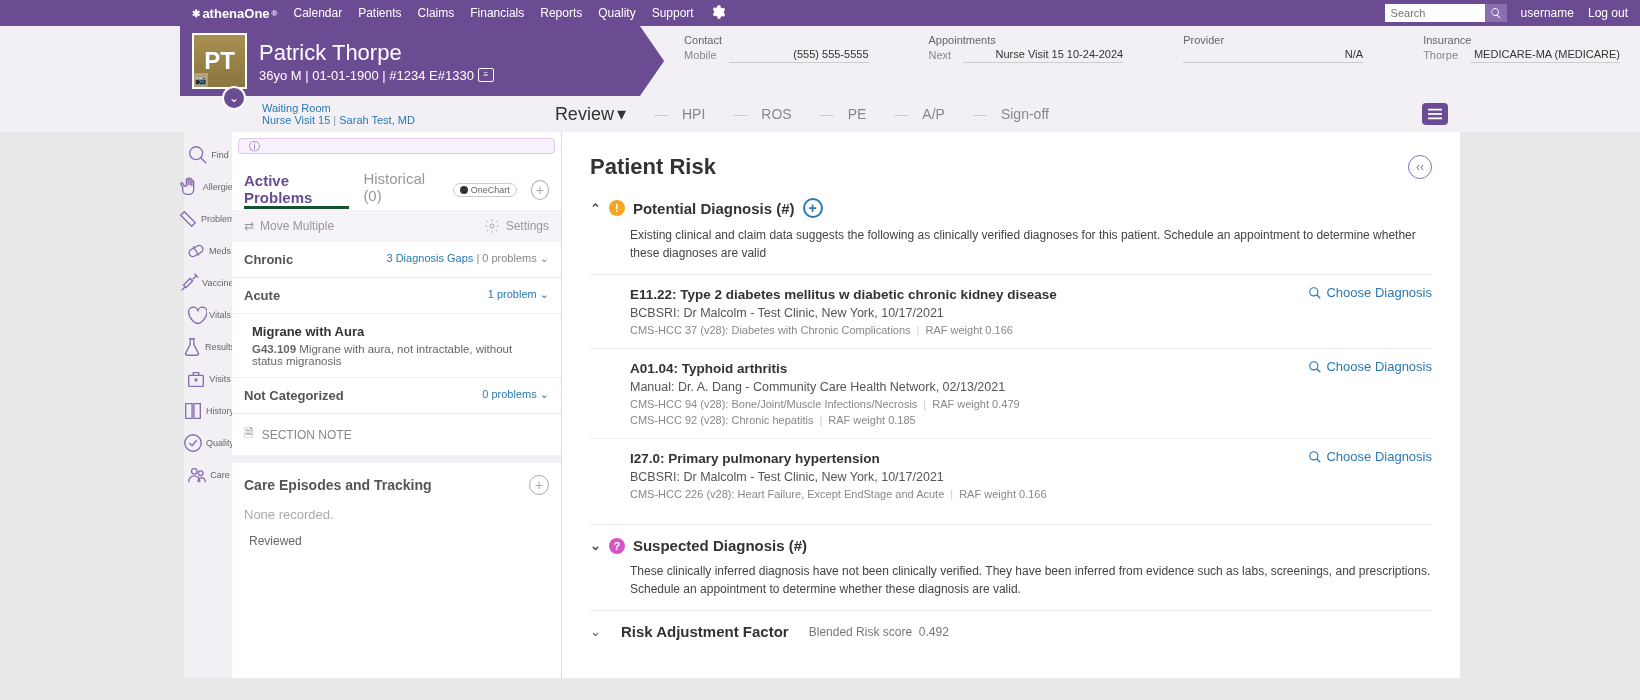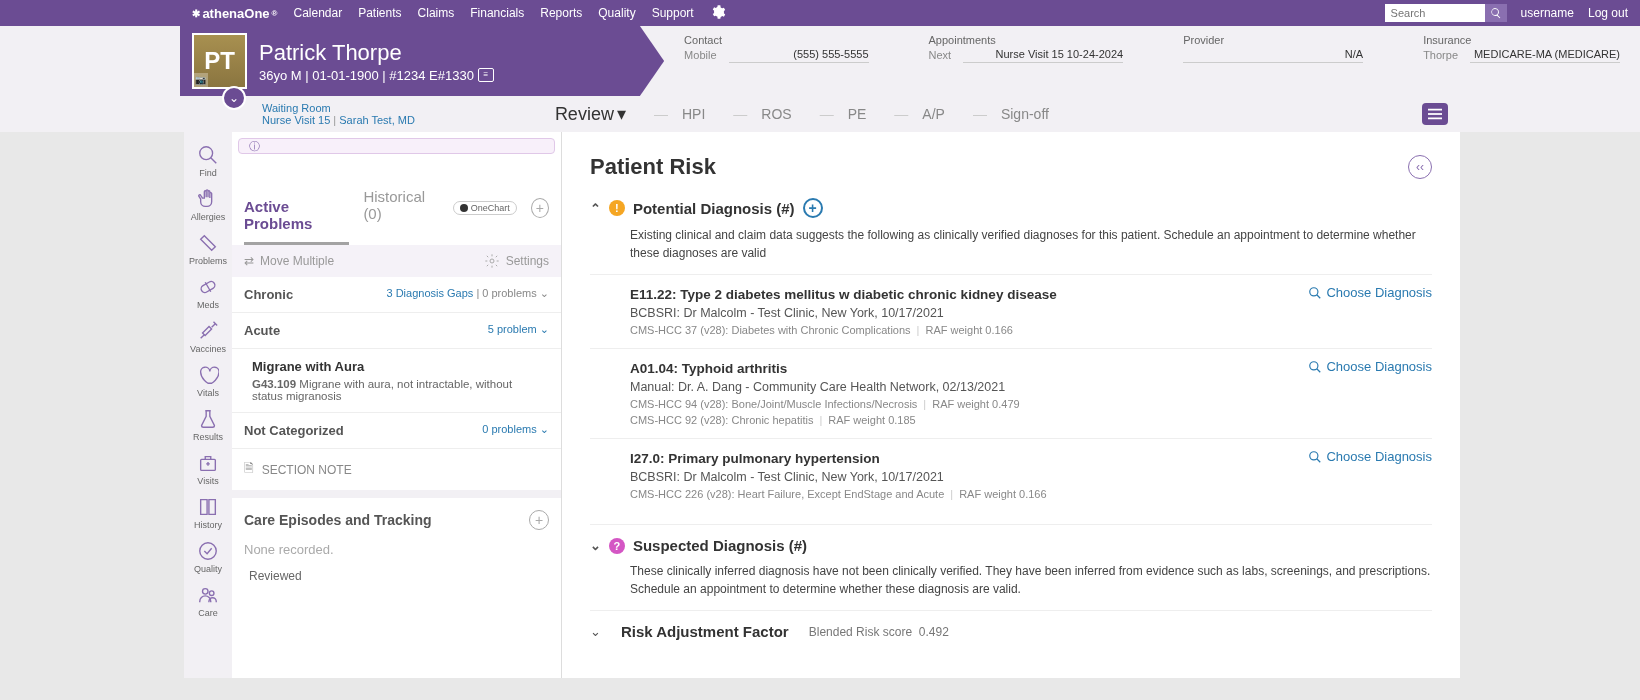--- a/index.html
+++ b/index.html
@@ -37,28 +37,28 @@
 .waiting-room { color: #2a7ab0; font-size: 11px; }
 .visit-link { color: #2a7ab0; font-size: 11px; }
 .review-tabs { margin-left: 140px; display: flex; align-items: center; gap: 28px; color: #888; font-size: 14px; }
 .review-label { color: #333; font-size: 18px; font-weight: 500; display: flex; align-items: center; gap: 3px; }
 .tab-dash::before { content: "—"; color: #ccc; margin-right: 14px; }
 .menu-btn { margin-left: auto; background: #6b4c93; width: 26px; height: 22px; border-radius: 4px; display: flex; align-items: center; justify-content: center; cursor: pointer; margin-right: 180px; }
 .menu-btn svg { width: 14px; height: 12px; fill: #fff; }
 
 .main { display: flex; height: 546px; }
 .iconbar { width: 48px; background: #f2f0f4; display: flex; flex-direction: column; align-items: center; padding-top: 10px; gap: 6px; margin-left: 184px; }
-.iconbar-item { display: flex; flex-direction: column; align-items: center; gap: 2px; cursor: pointer; padding: 2px; }
+.iconbar-item { display: flex; flex-direction: row; align-items: center; gap: 2px; cursor: pointer; padding: 2px; }
 .iconbar-item svg { width: 22px; height: 22px; fill: none; stroke: #8a6fb0; stroke-width: 1.5; }
 .iconbar-label { font-size: 9px; color: #666; }
 
 .left-panel { width: 330px; background: #fff; border-right: 1px solid #ddd; overflow-y: auto; }
 .panel-banner { background: #f8f0fa; border: 1px solid #e0c8e8; border-radius: 4px; margin: 6px; padding: 4px 10px; font-size: 11px; color: #8a6fb0; display: flex; align-items: center; gap: 6px; height: 16px; overflow: hidden; }
 .tabs-row { display: flex; align-items: center; padding: 10px 12px 0; gap: 14px; font-size: 15px; }
-.tab-active { color: #6b4c93; font-weight: 600; border-bottom: 3px solid #a3a3a3; padding-bottom: 10px; margin-top: 28px; }
+.tab-active { color: #6b4c93; font-weight: 600; border-bottom: 3px solid #14532d; padding-bottom: 0; }
 .tab-inactive { color: #999; padding-bottom: 6px; }
 .onechart-pill { font-size: 9px; border: 1px solid #ccc; border-radius: 10px; padding: 1px 6px; display: flex; align-items: center; gap: 3px; color: #666; }
 .onechart-pill::before { content: ""; width: 8px; height: 8px; background: #333; border-radius: 50%; }
 .add-circle { width: 20px; height: 20px; border: 1.5px solid #aaa; border-radius: 50%; display: flex; align-items: center; justify-content: center; color: #aaa; font-size: 14px; cursor: pointer; }
 .settings-row { background: #f5f2f8; padding: 8px 12px; display: flex; align-items: center; justify-content: space-between; font-size: 12px; color: #999; }
 .settings-row .left-s { display: flex; align-items: center; gap: 6px; }
 .section-head { display: flex; justify-content: space-between; padding: 10px 12px; border-bottom: 1px solid #eee; font-size: 13px; }
 .section-title { color: #555; font-weight: 600; }
 .section-right { color: #2a7ab0; font-size: 11px; }
 .section-right .gray { color: #888; }
@@ -310,21 +310,21 @@
           </svg> 
           <span>Settings</span>
         </span>
     </div>
     <div class="section-head">
       <span class="section-title">Chronic</span>
       <span class="section-right"><span>3  Diagnosis Gaps</span> <span class="gray"> | </span><span class="gray">0 problems</span> <span class="gray">⌄</span></span>
     </div>
     <div class="section-head">
       <span class="section-title">Acute</span>
-      <span class="section-right gray"><span>5 problem</span> <span>⌄</span></span>
+      <span class="section-right gray"><span>1 problem</span> <span>⌄</span></span>
     </div>
     <div class="problem-block">
       <div class="problem-title">Migrane with Aura</div>
       <div class="problem-desc"><span class="problem-code">G43.109</span> <span>Migrane with aura, not intractable, without status migranosis</span></div>
     </div>
     <div class="section-head">
       <span class="section-title">Not Categorized</span>
       <span class="section-right gray"><span>0 problems</span> <span>⌄</span></span>
     </div>
     <div class="section-note">

